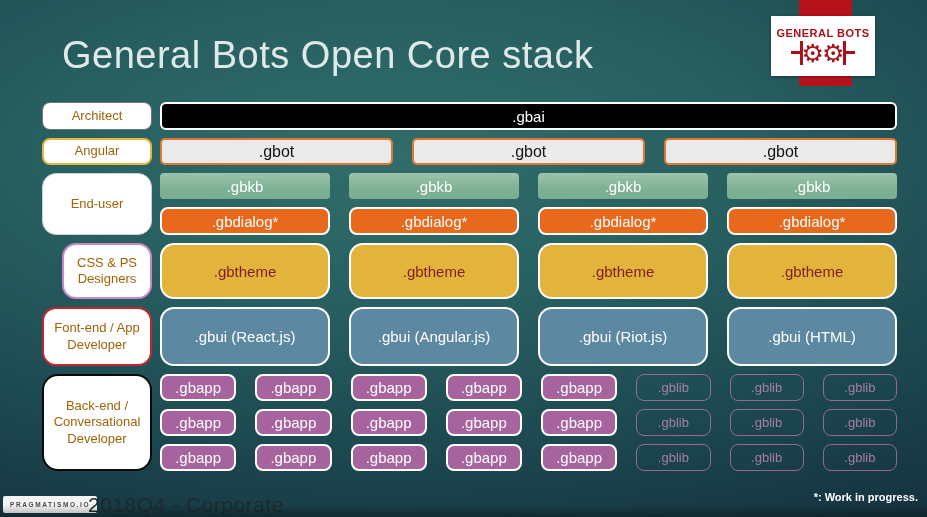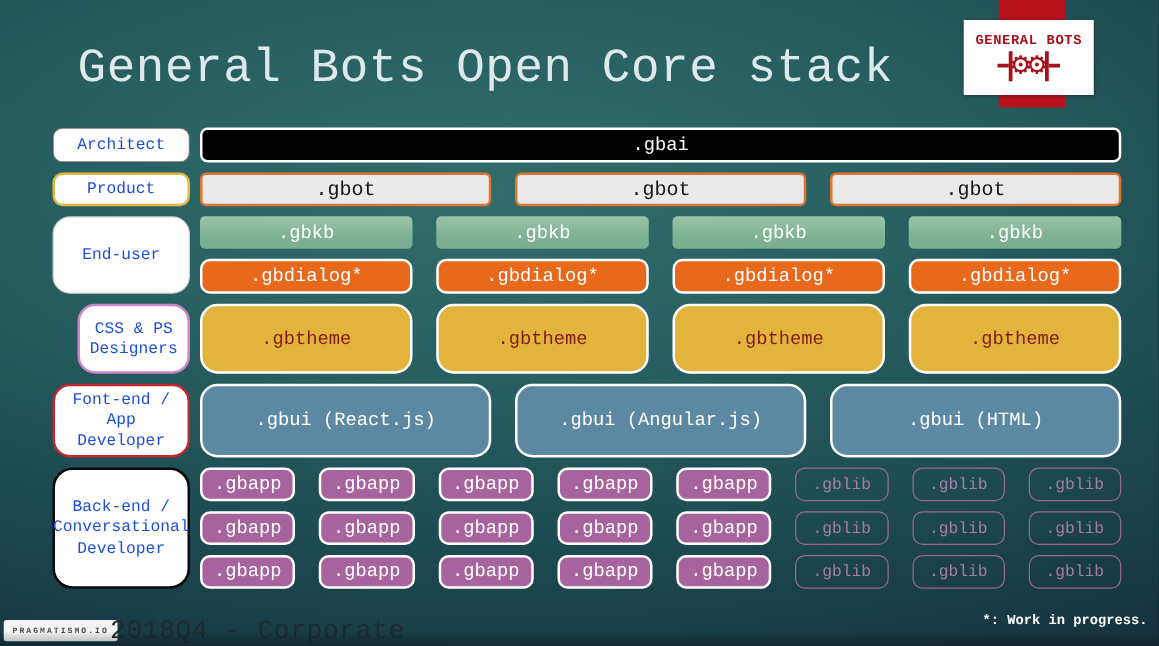--- a/index.html
+++ b/index.html
@@ -1,20 +1,20 @@
 <!DOCTYPE html>
 <html><head>
 <meta charset="utf-8">
 <style>
   html,body{margin:0;padding:0;background:#0e232e;}
   .slide{
     position:relative;
     width:927px;height:517px;
     overflow:hidden;
-    font-family:Liberation Mono, monospace;
+    font-family:Liberation Sans, sans-serif;
     background:
       radial-gradient(ellipse 130% 100% at 42% 30%, #316c6a 0%, #286061 28%, #1d4a52 55%, #15323f 82%, #112a37 100%);
   }
   .slide::after{
     content:"";position:absolute;left:0;right:0;bottom:0;height:12px;
     background:linear-gradient(rgba(0,0,0,0), rgba(0,0,0,0.30));
     pointer-events:none;
   }
 
   
@@ -47,21 +47,21 @@
   .grid{
     position:absolute;left:42px;top:102px;
     display:grid;
     grid-template-columns:110px 737px;
     grid-template-rows:28px 27px 26px 28px 56px 59px 27px 27px 27px;
     column-gap:8px;row-gap:8px;
   }
   .role{
     grid-column:1;
     display:flex;align-items:center;justify-content:center;text-align:center;
-    background:#ffffff;color:#1d4ed8;font-size:13px;line-height:1.25;
+    background:#ffffff;color:#a16207;font-size:13px;line-height:1.25;
     padding:2px 5px;box-sizing:border-box;
   }
   .role-architect{grid-row:1;border:1px solid rgba(0,0,0,0.55);border-radius:8px;}
   .role-product{grid-row:2;border:2px solid #e5b73b;border-radius:8px;}
   .role-enduser{grid-row:3 / span 2;border:1px solid #cfcfcf;border-radius:14px;}
   .role-designers{grid-row:5;border:2px solid #cc85c6;border-radius:14px;margin-left:20px;}
   .role-frontend{grid-row:6;border:2px solid #c4262e;border-radius:14px;}
   .role-backend{grid-row:7 / span 3;border:2px solid #0a0a0a;border-radius:16px;}
 
   .cells{grid-column:2;display:flex;gap:19px;}
@@ -148,21 +148,21 @@
           <span class="hline"></span>
       </div>
     </div>
   </div>
 
   <div class="grid">
 
     <div class="role role-architect">Architect</div>
     <div class="box gbai">.gbai</div>
 
-    <div class="role role-product">Product</div>
+    <div class="role role-product">Angular</div>
     <div class="cells row-gbot">
       <div class="box gbot">.gbot</div>
       <div class="box gbot">.gbot</div>
       <div class="box gbot">.gbot</div>
     </div>
 
     <div class="role role-enduser">End-user</div>
     <div class="cells row-gbkb">
       <div class="box gbkb">.gbkb</div>
       <div class="box gbkb">.gbkb</div>
@@ -181,20 +181,21 @@
       <div class="box gbtheme">.gbtheme</div>
       <div class="box gbtheme">.gbtheme</div>
       <div class="box gbtheme">.gbtheme</div>
       <div class="box gbtheme">.gbtheme</div>
     </div>
 
     <div class="role role-frontend">Font-end / App Developer</div>
     <div class="cells row-gbui">
       <div class="box gbui">.gbui (React.js)</div>
       <div class="box gbui">.gbui (Angular.js)</div>
+      <div class="box gbui">.gbui (Riot.js)</div>
       <div class="box gbui">.gbui (HTML)</div>
     </div>
 
     <div class="role role-backend">Back-end / Conversational Developer</div>
     <div class="cells row-app1">
       <div class="box gbapp">.gbapp</div>
       <div class="box gbapp">.gbapp</div>
       <div class="box gbapp">.gbapp</div>
       <div class="box gbapp">.gbapp</div>
       <div class="box gbapp">.gbapp</div>

